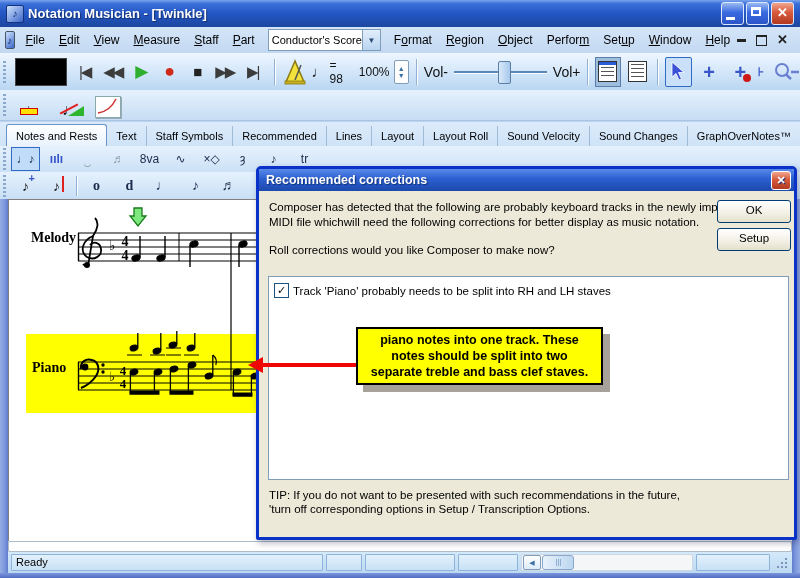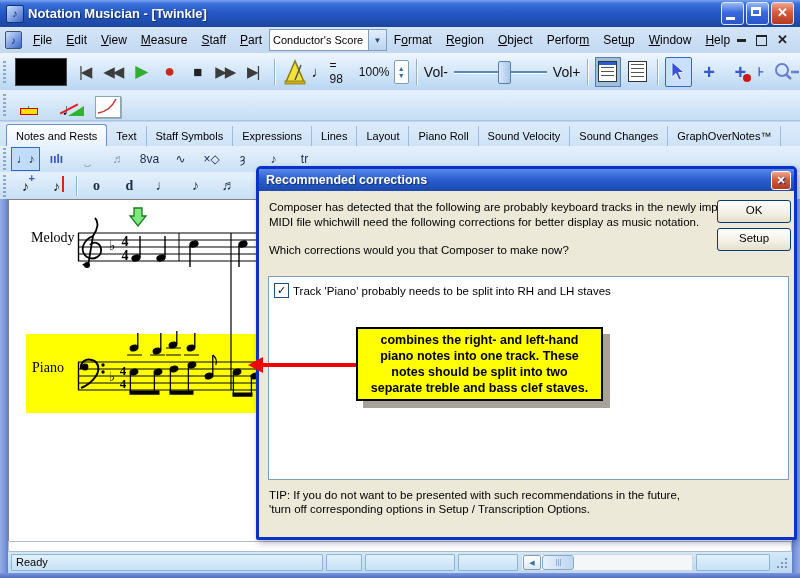--- a/index.html
+++ b/index.html
@@ -24,21 +24,21 @@
   .tb-btn.close{background:linear-gradient(#f0a68e,#d85a3c 45%,#b23a20)}
   .glyph-min{position:absolute;left:4px;bottom:4px;width:9px;height:3px;background:#fff}
   .glyph-max{position:absolute;left:4px;top:4px;width:10px;height:9px;border:2px solid #fff;border-top-width:3px;box-sizing:border-box}
   .glyph-x{position:absolute;left:0;top:1px;width:100%;text-align:center;color:#fff;font-weight:bold;font-size:13px;line-height:18px}
 
   
   .menubar{left:0;top:27px;width:800px;height:26px;background:linear-gradient(#d5e5f8,#c2d8f2);display:flex;align-items:center;border-bottom:1px solid #9fbbdd}
   .menubar .app-icon{border-color:#456;margin-left:5px}
   .menu-item{padding:3px 7px;color:#000;cursor:default}
   .menu-item u{text-decoration:underline}
-  .combo{width:124px;height:20px;background:#fff;border:1px solid #7f9db9;display:flex;align-items:center;margin:0 0;font-size:11px}
+  .combo{width:124px;height:20px;background:#fff;border:1px solid #7f9db9;display:flex;align-items:center;margin:0 6px;font-size:11px}
   .combo-text{flex:1;padding-left:3px;white-space:nowrap;overflow:hidden}
   .combo-btn{width:17px;height:100%;background:linear-gradient(#e2eefb,#b9d5f1);border-left:1px solid #7f9db9;display:flex;align-items:center;justify-content:center;color:#2a4a7a;font-size:8px}
   .mdi-ctrls{margin-left:auto;display:flex;gap:10px;padding-right:12px;align-items:center;color:#222;font-weight:bold}
   .mdi-min{width:9px;height:3px;background:#222}
   .mdi-restore{width:9px;height:8px;border:1px solid #222;border-top-width:2px}
   .mdi-close{font-size:13px;line-height:10px}
 
   
   .toolbar1{left:0;top:53px;width:800px;height:37px;background:linear-gradient(#eef6ff,#cfe4f8 60%,#b9d6f2);display:flex;align-items:center;gap:4px;border-bottom:1px solid #a8c4e4}
   .toolbar2{left:0;top:90px;width:800px;height:30px;background:linear-gradient(#e6f1fd,#c6ddf4);display:flex;align-items:center;gap:6px;border-bottom:1px solid #a8c4e4}
@@ -88,21 +88,21 @@
   .pbtn.gray{color:#8a9aa8}
   .pbtn.blue{color:#3355cc;font-weight:bold}
   .icon-note-plus{position:relative;font-size:14px;color:#111}
   .icon-note-plus .pp{position:absolute;right:-6px;top:-6px;font-size:11px;font-weight:bold;color:#3a57c8}
   .icon-note-line{position:relative;font-size:14px;color:#111}
   .icon-note-line .rl{position:absolute;right:-4px;top:-2px;width:2px;height:16px;background:#e02020}
 
   
   .workspace{left:8px;top:199px;width:784px;height:342px;background:#fff;border-top:1px solid #808080;border-left:1px solid #808080;box-sizing:border-box}
   .scrollstrip{left:8px;top:541px;width:784px;height:11px;background:#fff;border:1px solid #aebdc8;box-sizing:border-box;border-radius:2px}
-  .staff-label{position:absolute;font-family:"Liberation Serif",serif;font-weight:normal;font-size:14px;color:#000}
+  .staff-label{position:absolute;font-family:"Liberation Serif",serif;font-weight:bold;font-size:14px;color:#000}
   .yellowband{position:absolute;left:17px;top:134px;width:233px;height:79px;background:#ffff00}
   .score-svg{position:absolute;left:0}
 
   
   .dialog{left:256px;top:166px;width:541px;height:374px;z-index:5;
     border:3px solid #0a32c8;border-radius:5px 5px 2px 2px;box-sizing:border-box;background:#ece9d8;box-shadow:2px 3px 6px rgba(40,40,80,.35)}
   .dlg-title{height:22px;background:linear-gradient(180deg,#5a8ae8 0%,#2b5fd0 45%,#1c49ac 100%);
     display:flex;align-items:center;color:#fff;font-weight:bold;font-size:12.5px;padding-left:7px;border-radius:2px 2px 0 0;text-shadow:1px 1px 1px #10307a}
   .dlg-close{margin-left:auto;margin-right:3px;width:18px;height:17px;border:1px solid #fff;border-radius:3px;
     background:linear-gradient(#f0a68e,#d85a3c 45%,#b23a20);color:#fff;font-weight:bold;font-size:11px;display:flex;align-items:center;justify-content:center}
@@ -270,24 +270,24 @@
           <path d="M2,16 C10,15 16,10 20,2" fill="none" stroke="#d03030" stroke-width="1.5"></path>
         </svg>
     </span>
   </span>
 </div>
 
 <div class="abs tabrow" id="tabrow">
     <span class="tab active">Notes and Rests</span>
     <span class="tab">Text</span>
     <span class="tab">Staff Symbols</span>
-    <span class="tab">Expressions</span>
+    <span class="tab">Recommended</span>
     <span class="tab">Lines</span>
     <span class="tab">Layout</span>
-    <span class="tab">Piano Roll</span>
+    <span class="tab">Layout Roll</span>
     <span class="tab">Sound Velocity</span>
     <span class="tab">Sound Changes</span>
     <span class="tab">GraphOverNotes™</span>
   </div>
 
 <div class="abs palette1">
   <span class="vgrip"></span>
   <span id="palette1" style="display:flex;gap:2px;align-items:center">
       <span class="pbtn active">♩♪</span>
       <span class="pbtn blue">ıılı</span>
@@ -448,31 +448,30 @@
 <div class="abs frame-bottom"></div>
 
 <div class="abs dialog">
   <div class="dlg-title">
     <span>Recommended corrections</span>
     <span class="dlg-close">✕</span>
   </div>
   <div class="dlg-body">
     <div class="dlg-text" style="left:10px;top:9px">Composer has detected that the following are probably keyboard tracks in the newly imported</div>
     <div class="dlg-text" style="left:10px;top:24px">MIDI file whichwill need the following corrections for better display as music notation.</div>
-    <div class="dlg-text" style="left:10px;top:52px">Which corrections would you that Composer to make now?</div>
+    <div class="dlg-text" style="left:10px;top:52px">Roll corrections would you like Composer to make now?</div>
     <div class="xp-btn" style="left:458px;top:9px">OK</div>
     <div class="xp-btn" style="left:458px;top:37px">Setup</div>
 
     <div class="whitebox">
       <div class="cbrow">
         <span class="cb">✓</span>
         <span>Track 'Piano' probably needs to be split into RH and LH staves</span>
       </div>
       <div class="callout" id="callout">
-          <div>combines the right- and left-hand</div>
           <div>piano notes into one track.  These</div>
           <div>notes should be split into two</div>
           <div>separate treble and bass clef staves.</div>
         </div>
     </div>
 
     <div class="dlg-text" style="left:10px;top:297px">TIP:  If you do not want to be presented with such recommendations in the future,</div>
     <div class="dlg-text" style="left:10px;top:311px">'turn off corresponding options in Setup / Transcription Options.</div>
   </div>
 </div>

